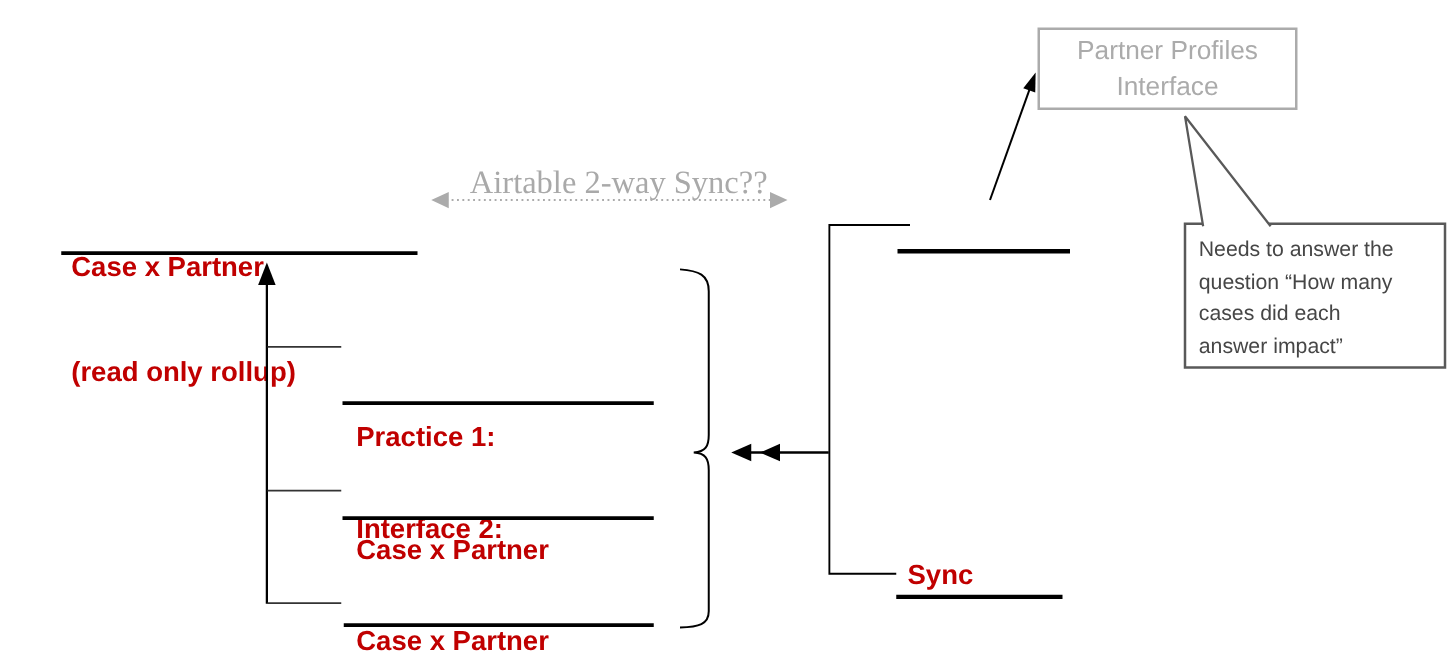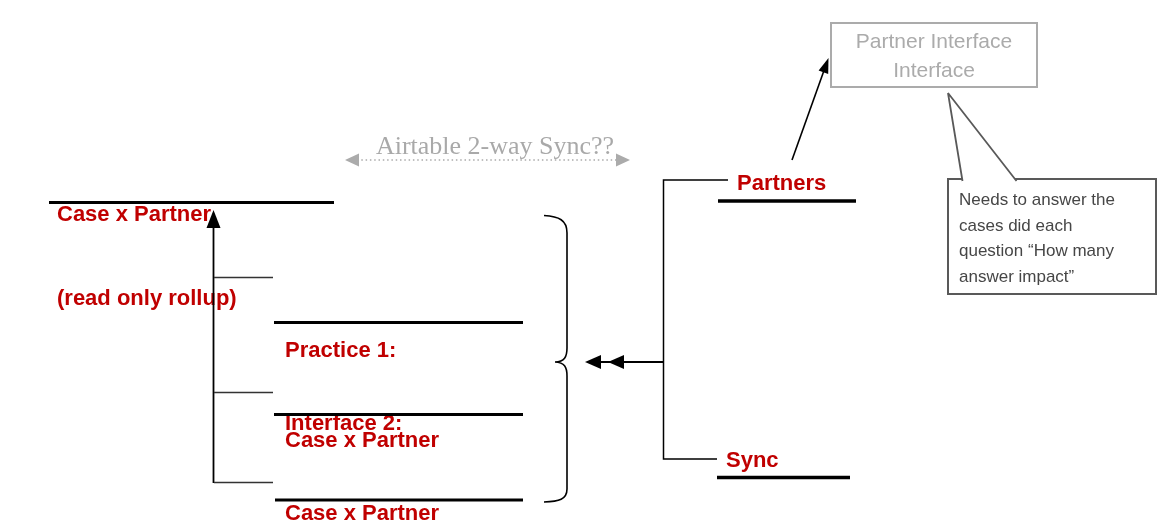--- a/index.html
+++ b/index.html
@@ -47,33 +47,32 @@
 
   <div class="abs red-label practice" style="left:285px;top:348px;">
     <div>Interface 2:</div>
     <div>Case x Partner</div>
   </div>
 
   <div class="abs red-label practice" style="left:285px;top:468px;">
     <div>Practice 3 …</div>
   </div>
 
-  <div class="abs red-label" style="left:737px;top:169px;">Partners</div>
 
   <div class="abs red-label" style="left:726px;top:446px;">Sync</div>
 
   <div class="abs iface-box">
-    <div>Partner Interface</div>
+    <div>Partner Profiles</div>
     <div>Interface</div>
   </div>
 
   <div class="abs callout-box">
     <div>Needs to answer the</div>
+    <div>question “How many</div>
     <div>cases did each</div>
-    <div>question “How many</div>
     <div>answer impact”</div>
   </div>
 
   <svg class="overlay" width="1165" height="531" viewBox="0 0 1165 531">
 
     <line x1="49" y1="202.5" x2="334" y2="202.5" stroke="#000" stroke-width="3"></line>
 
     <g>
       <line x1="213.5" y1="227" x2="213.5" y2="483" stroke="#000" stroke-width="1.8"></line>
       <polygon points="213.5,210 206.5,228 220.5,228" fill="#000"></polygon>

